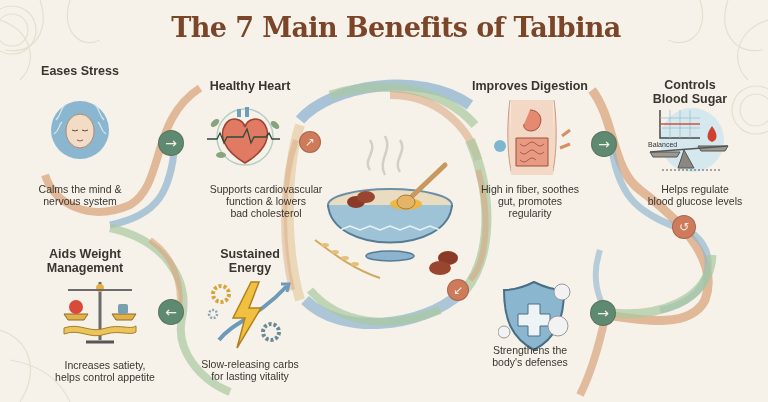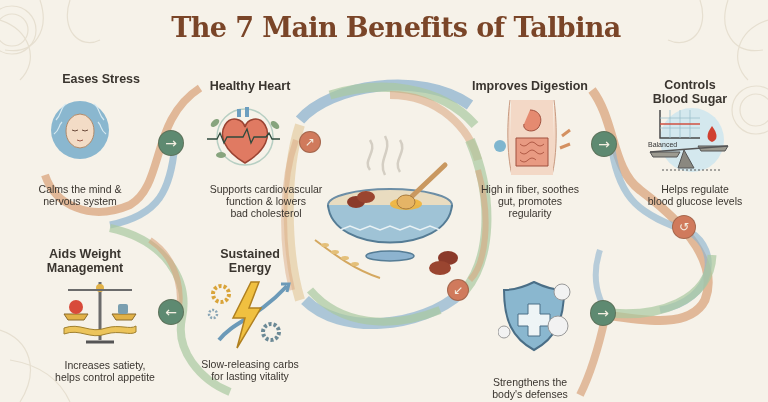--- a/index.html
+++ b/index.html
@@ -109,21 +109,21 @@
       <ellipse cx="130" cy="138" rx="11" ry="7" fill="#9a4530"></ellipse>
     <path d="M5 110 C25 125 45 140 70 148" stroke="#d4a860" stroke-width="2" fill="none"></path>
     <g fill="#e4c07a">
         <ellipse cx="15" cy="115" rx="4" ry="2"></ellipse>
         <ellipse cx="25" cy="122" rx="4" ry="2"></ellipse>
         <ellipse cx="35" cy="128" rx="4" ry="2"></ellipse>
         <ellipse cx="45" cy="134" rx="4" ry="2"></ellipse>
       </g>
   </svg>
 
-  <div class="card" style="left:20px;top:72px;width:120px;text-align:right;">
+  <div class="card" style="left:20px;top:64px;width:120px;">
     <div class="card-title">Eases Stress</div>
   </div>
   <svg class="icon" style="left:50px;top:100px" width="60" height="60" viewBox="0 0 60 60">
     <circle cx="30" cy="30" r="29" fill="#8ab7cf"></circle>
     <g stroke="#d6e9f1" stroke-width="1.2" fill="none">
         <path d="M6 20 C12 14 10 8 16 4"></path>
         <path d="M54 20 C48 14 50 8 44 4"></path>
         <path d="M4 34 C10 30 8 26 12 22"></path>
         <path d="M56 34 C50 30 52 26 48 22"></path>
       </g>
@@ -233,21 +233,21 @@
 
   <div class="card" style="left:470px;top:247px;width:120px;">
   </div>
   <svg class="icon" style="left:498px;top:280px" width="80" height="72" viewBox="0 0 80 72">
     <path d="M36 2 C48 8 58 10 66 10 C66 40 58 58 36 70 C14 58 6 40 6 10 C14 10 24 8 36 2Z" fill="#8ab7cf" stroke="#4a6e86" stroke-width="2"></path>
     <path d="M30 24 h12 v10 h10 v12 h-10 v10 h-12 v-10 h-10 v-12 h10z" fill="#eef4f6" stroke="#4a6e86"></path>
     <circle cx="64" cy="12" r="8" fill="#f2f2f2" stroke="#999"></circle>
     <circle cx="60" cy="46" r="10" fill="#f2f2f2" stroke="#999"></circle>
     <circle cx="6" cy="52" r="6" fill="#f2f2f2" stroke="#999"></circle>
   </svg>
-  <div class="card" style="left:470px;top:376px;width:120px;">
+  <div class="card" style="left:470px;top:344px;width:120px;">
     <div class="card-desc">Strengthens the</div>
     <div class="card-desc">body's defenses</div>
   </div>
 
   <div class="arrow-btn green" style="left:158px;top:130px;">→</div>
   <div class="arrow-btn red" style="left:299px;top:131px;width:22px;height:22px;font-size:12px;">↗</div>
   <div class="arrow-btn green" style="left:591px;top:131px;">→</div>
   <div class="arrow-btn red" style="left:672px;top:215px;width:24px;height:24px;font-size:12px;">↺</div>
   <div class="arrow-btn green" style="left:158px;top:299px;">←</div>
   <div class="arrow-btn red" style="left:447px;top:279px;width:22px;height:22px;font-size:12px;">↙</div>

